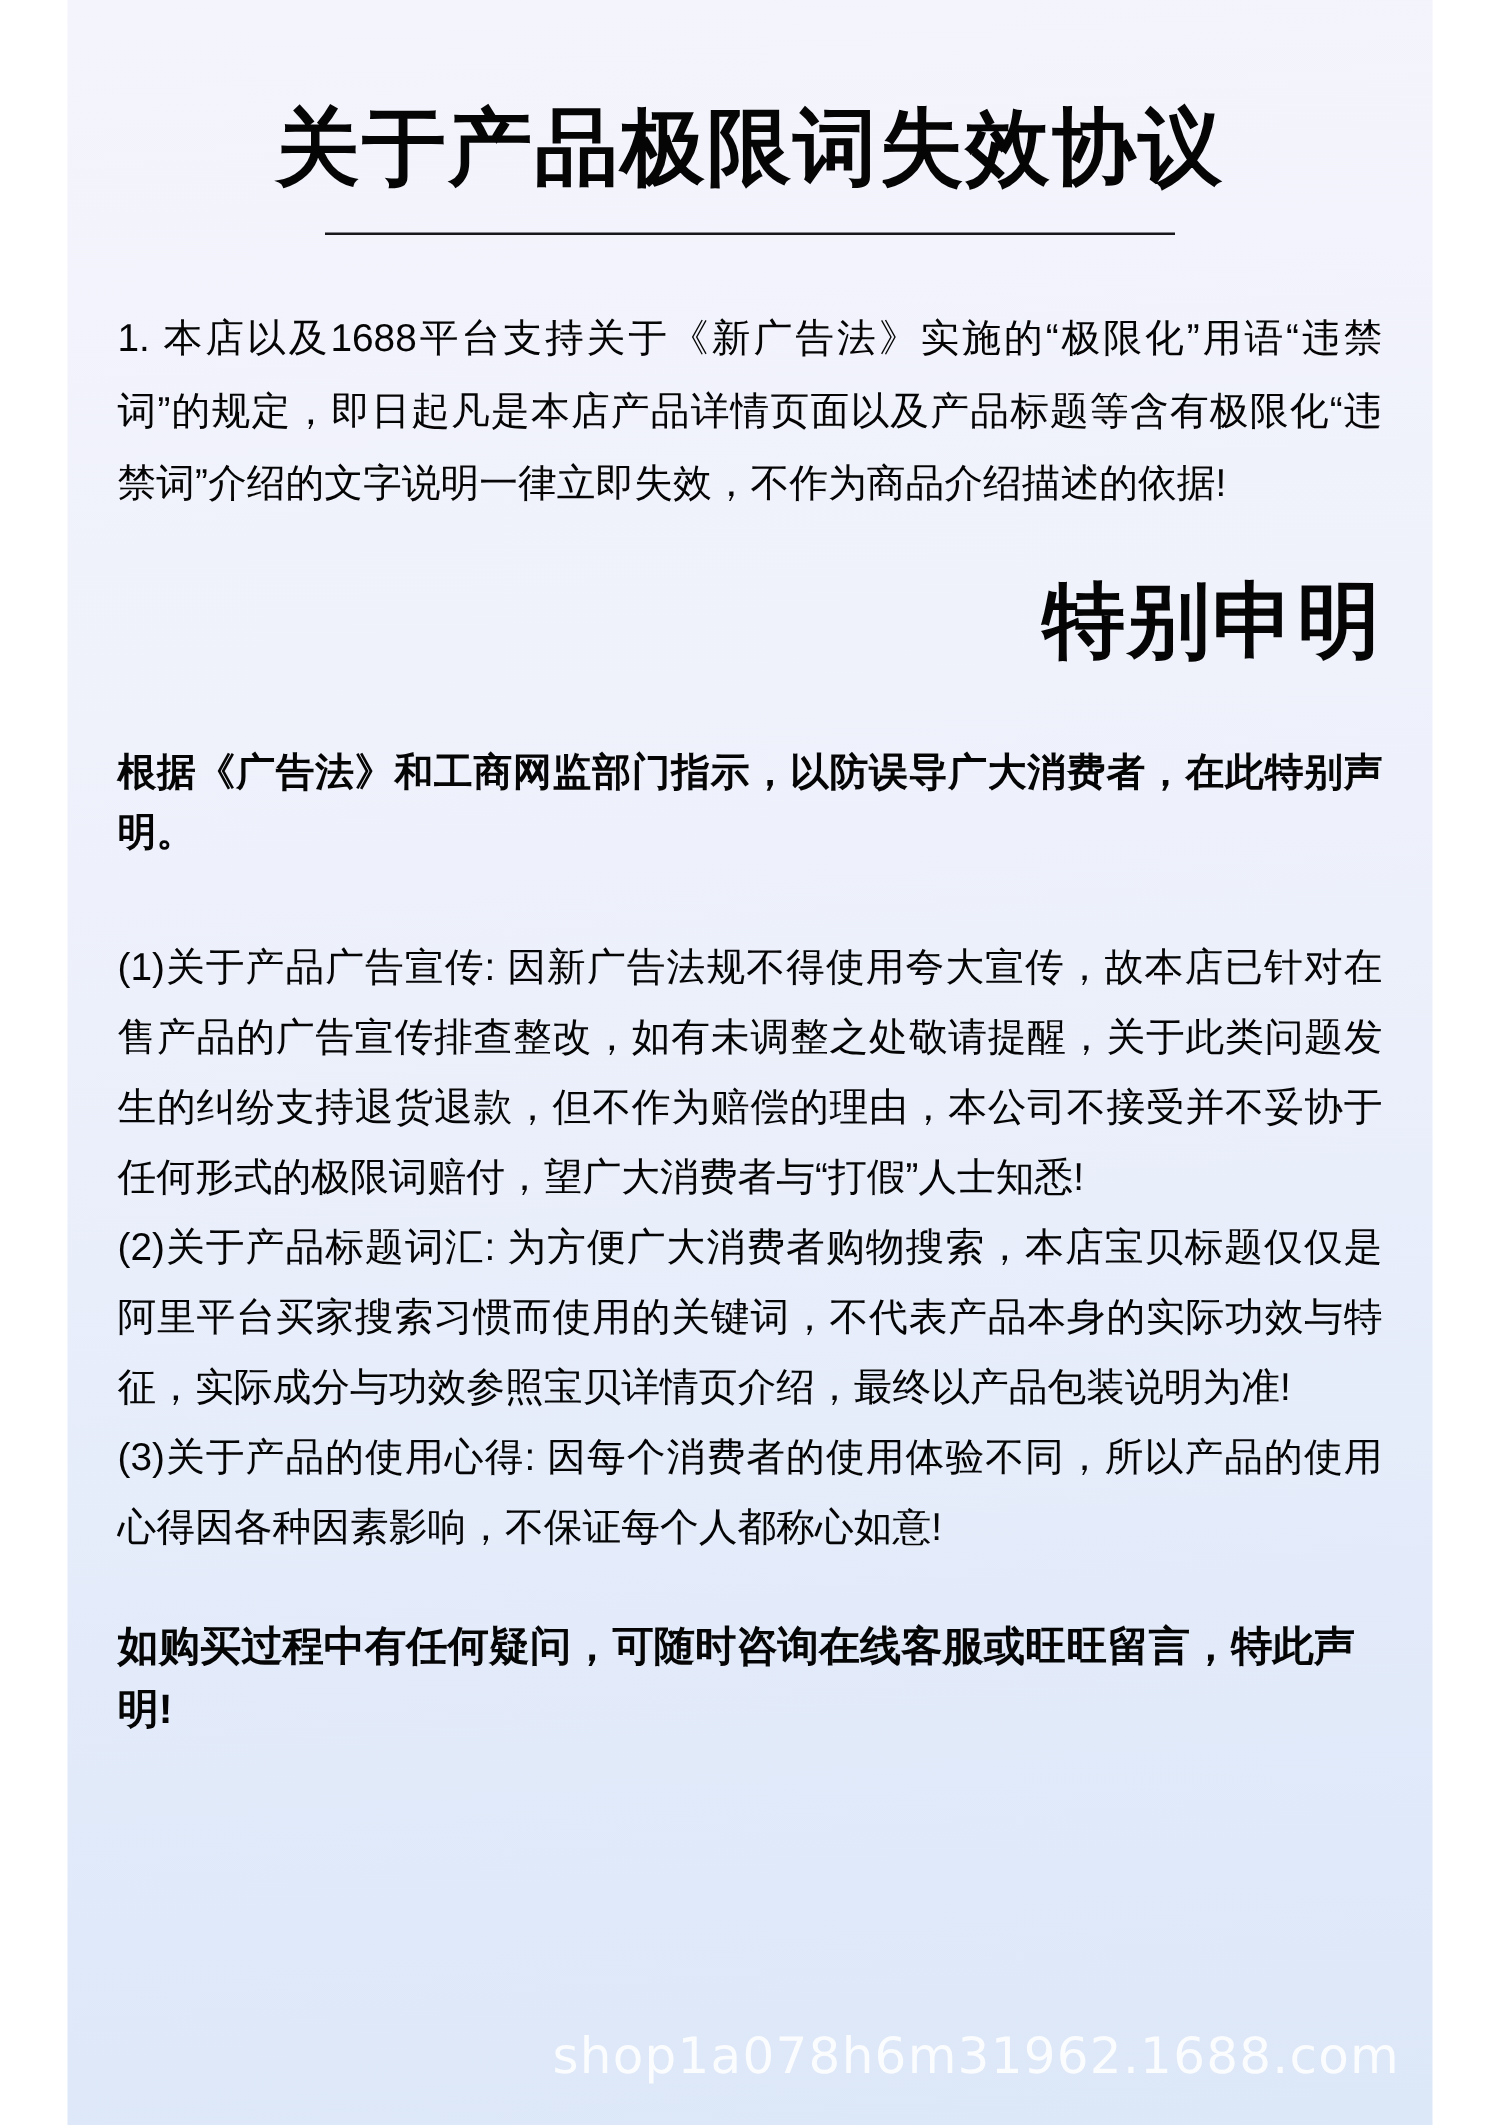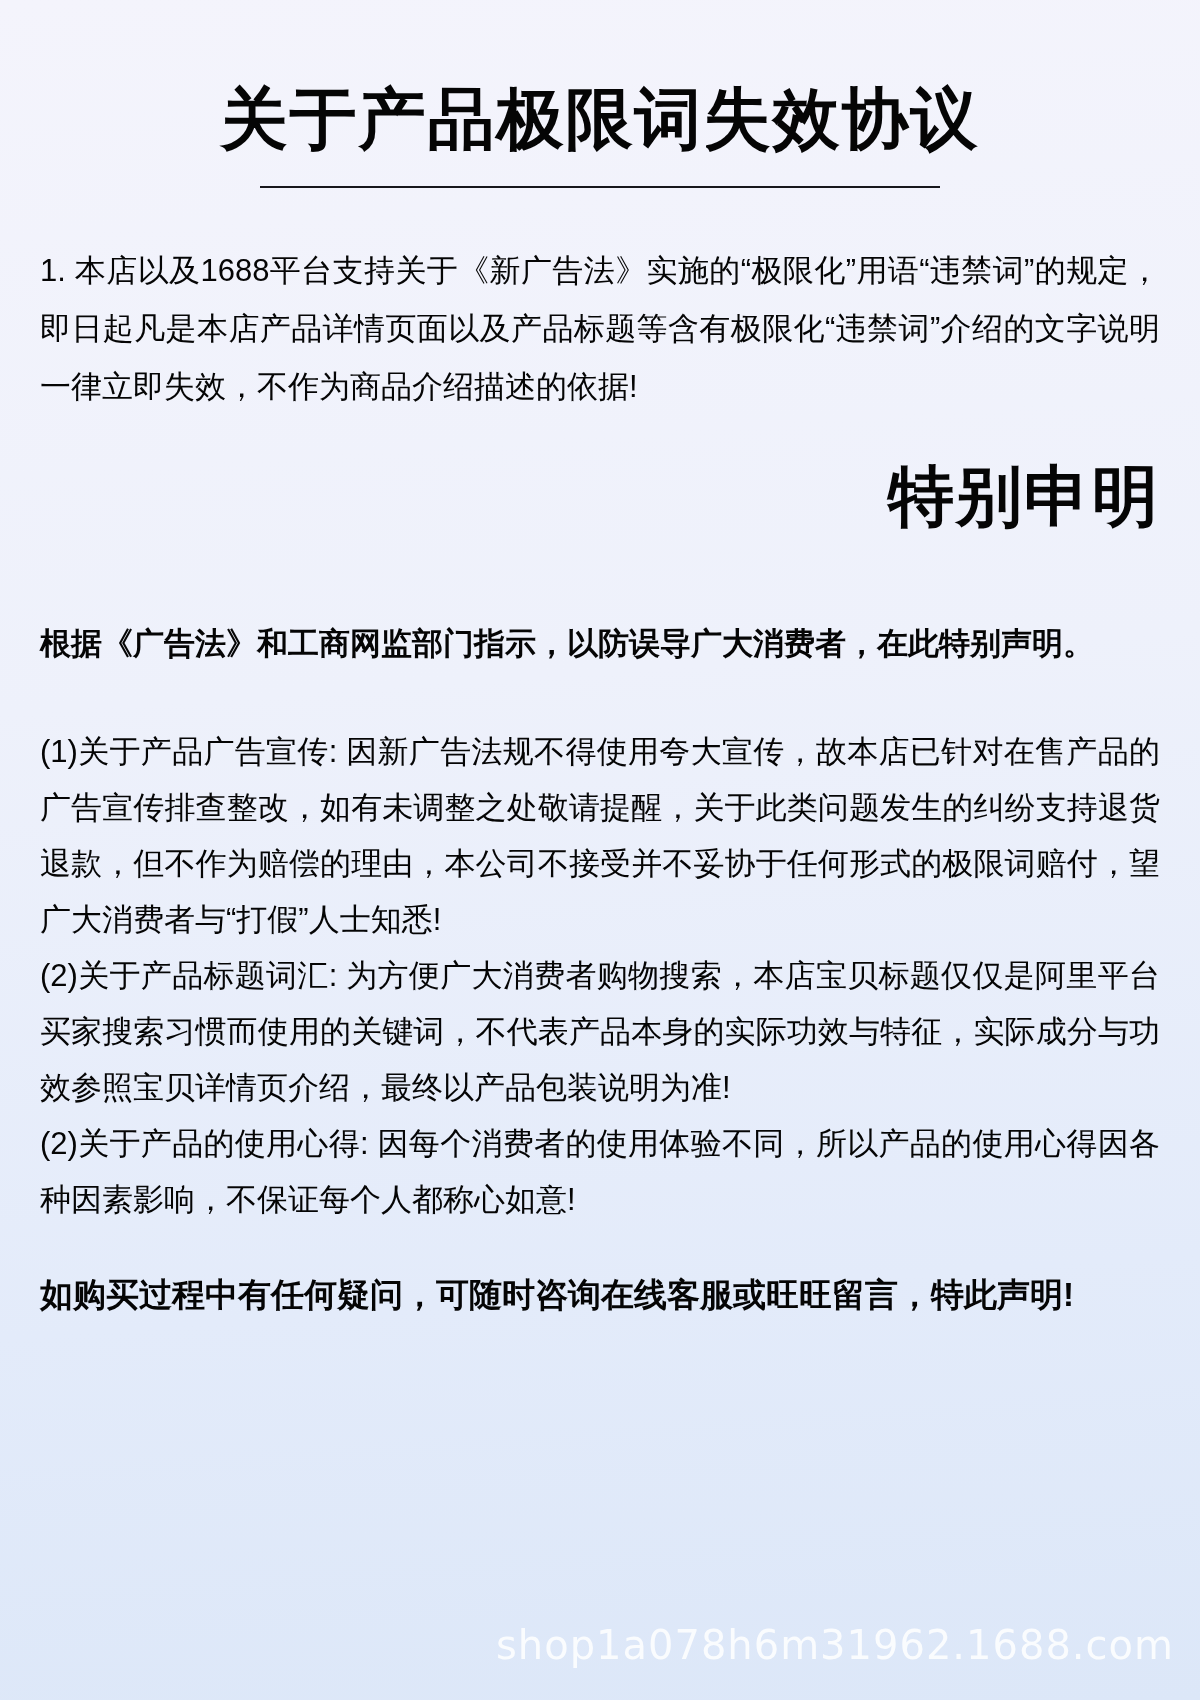--- a/index.html
+++ b/index.html
@@ -3,21 +3,21 @@
 <meta charset="utf-8">
 <style>
   * { box-sizing: border-box; }
   html, body { margin: 0; padding: 0; }
   body {
     font-family: "Liberation Sans", "DejaVu Sans", sans-serif;
     background: #ffffff;
   }
   .page {
     position: relative;
-    width: 1200px;
+    width: 1092px;
     height: 1700px;
     margin: 0 auto;
     overflow: hidden;
     background: linear-gradient(176deg, #f4f4fc 0%, #eef1fb 40%, #e3ebfa 75%, #dce7f8 100%);
     color: #000000;
   }
   .content {
     padding: 0 40px;
   }
   .main-title {
@@ -51,21 +51,21 @@
   .sub-title {
     margin: 44px 0 0 0;
     text-align: right;
     font-size: 66px;
     font-weight: 900;
     letter-spacing: 2px;
     color: #050505;
     line-height: 1.1;
   }
   .statement-intro {
-    margin: 88px 0 0 0;
+    margin: 62px 0 0 0;
     font-size: 31px;
     font-weight: 800;
     line-height: 48px;
     color: #050505;
     text-align: justify;
   }
   .statement-section {
     margin-top: 56px;
   }
   .statement-section p {
@@ -107,21 +107,21 @@
       <p>1. 本店以及1688平台支持关于《新广告法》实施的“极限化”用语“违禁词”的规定，即日起凡是本店产品详情页面以及产品标题等含有极限化“违禁词”介绍的文字说明一律立即失效，不作为商品介绍描述的依据!</p>
     </section>
 
     <h2 class="sub-title">特别申明</h2>
 
     <p class="statement-intro">根据《广告法》和工商网监部门指示，以防误导广大消费者，在此特别声明。</p>
 
     <section class="statement-section">
       <p>(1)关于产品广告宣传: 因新广告法规不得使用夸大宣传，故本店已针对在售产品的广告宣传排查整改，如有未调整之处敬请提醒，关于此类问题发生的纠纷支持退货退款，但不作为赔偿的理由，本公司不接受并不妥协于任何形式的极限词赔付，望广大消费者与“打假”人士知悉!</p>
       <p>(2)关于产品标题词汇: 为方便广大消费者购物搜索，本店宝贝标题仅仅是阿里平台买家搜索习惯而使用的关键词，不代表产品本身的实际功效与特征，实际成分与功效参照宝贝详情页介绍，最终以产品包装说明为准!</p>
-      <p>(2)关于产品的使用心得: 因每个消费者的使用体验不同，所以产品的使用心得因各种因素影响，不保证每个人都称心如意!</p>
+      <p>(3)关于产品的使用心得: 因每个消费者的使用体验不同，所以产品的使用心得因各种因素影响，不保证每个人都称心如意!</p>
     </section>
 
     <p class="closing-note">如购买过程中有任何疑问，可随时咨询在线客服或旺旺留言，特此声明!</p>
 
   </div>
 
   <div class="watermark">shop1a078h6m31962.1688.com</div>
 </div>
 
 </body></html>

